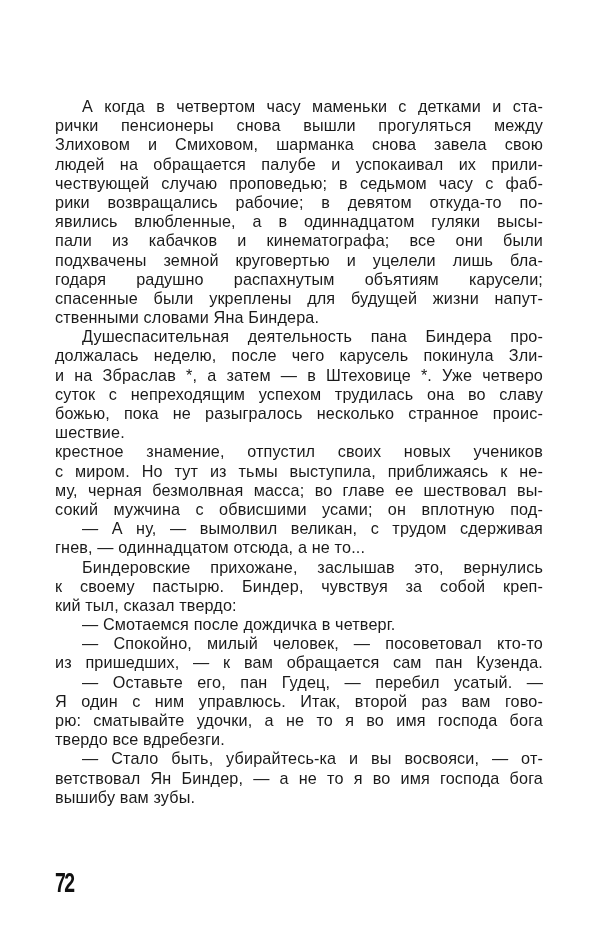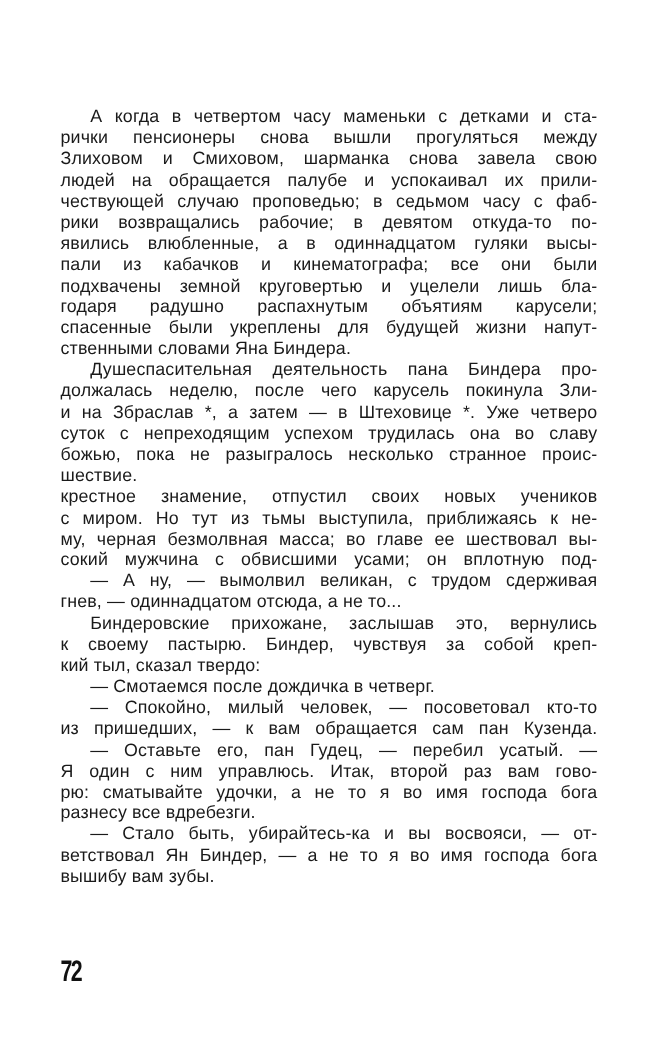--- a/index.html
+++ b/index.html
@@ -110,21 +110,21 @@
 
     <div>
       <span class="line indent">— Спокойно, милый человек, — посоветовал кто-то</span>
       <span class="line">из пришедших, — к вам обращается сам пан Кузенда.</span>
     </div>
 
     <div>
       <span class="line indent">— Оставьте его, пан Гудец, — перебил усатый. —</span>
       <span class="line">Я один с ним управлюсь. Итак, второй раз вам гово-</span>
       <span class="line">рю: сматывайте удочки, а не то я во имя господа бога</span>
-      <span class="line last">разнесу все вдребезги.</span>
+      <span class="line last">твердо все вдребезги.</span>
     </div>
 
     <div>
       <span class="line indent">— Стало быть, убирайтесь-ка и вы восвояси, — от-</span>
       <span class="line">ветствовал Ян Биндер, — а не то я во имя господа бога</span>
       <span class="line last">вышибу вам зубы.</span>
     </div>
 
   </div>
 

